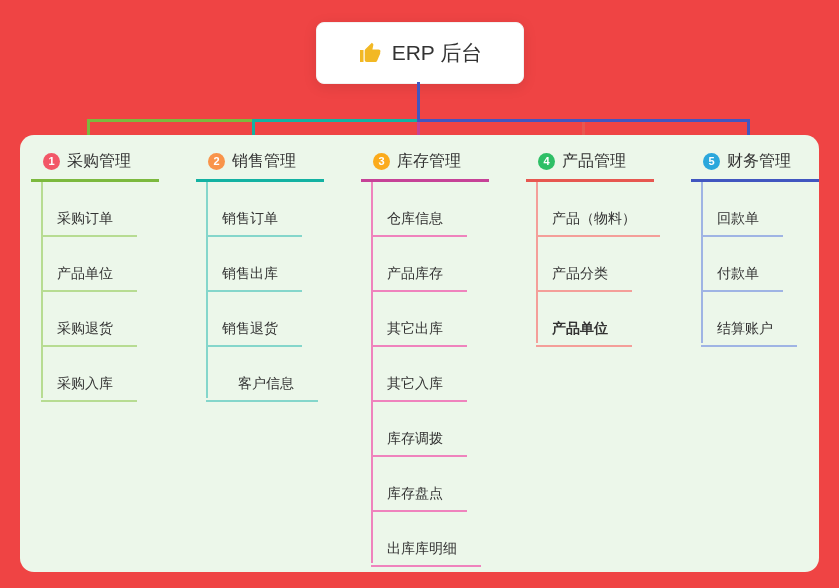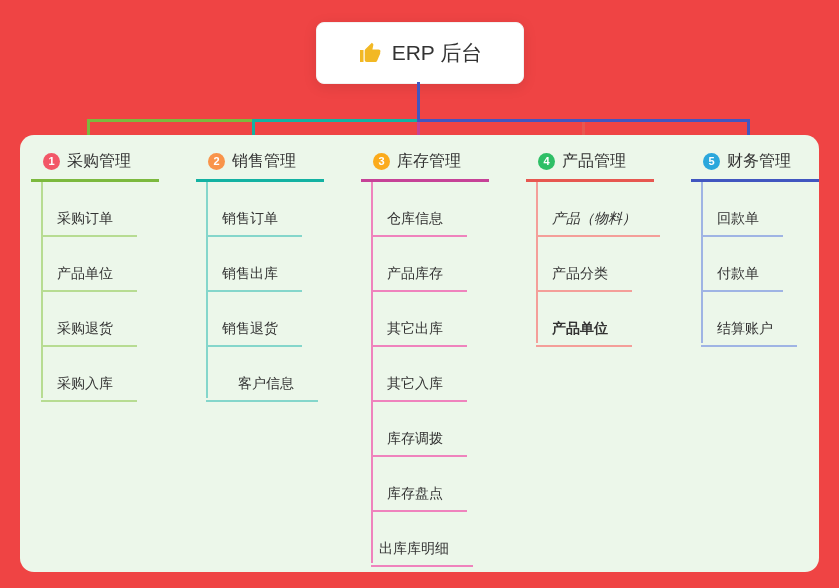--- a/index.html
+++ b/index.html
@@ -144,33 +144,33 @@
           <div class="child">
             <span class="child-label" style="border-bottom-color: rgb(239, 131, 189);">其它入库</span>
           </div>
           <div class="child">
             <span class="child-label" style="border-bottom-color: rgb(239, 131, 189);">库存调拨</span>
           </div>
           <div class="child">
             <span class="child-label" style="border-bottom-color: rgb(239, 131, 189);">库存盘点</span>
           </div>
           <div class="child">
-            <span class="child-label" style="border-bottom-color: rgb(239, 131, 189); padding-left: 8px;">出库库明细</span>
+            <span class="child-label" style="border-bottom-color: rgb(239, 131, 189);">出库库明细</span>
           </div>
         </div>
     </div>
       <div class="branch pos-3">
       <div class="branch-title" style="border-bottom-color: rgb(231, 87, 80);">
         <span class="badge" style="background-color: rgb(46, 191, 102);">4</span>
         <span>产品管理</span>
       </div>
       <div class="children">
         <div class="trunk" style="background-color: rgb(244, 158, 153); height: 161px;"></div>
       <div class="child">
-            <span class="child-label" style="border-bottom-color: rgb(244, 158, 153); font-style: italic;">产品（物料）</span>
+            <span class="child-label" style="border-bottom-color: rgb(244, 158, 153);">产品（物料）</span>
           </div>
           <div class="child">
             <span class="child-label" style="border-bottom-color: rgb(244, 158, 153);">产品分类</span>
           </div>
           <div class="child">
             <span class="child-label" style="border-bottom-color: rgb(244, 158, 153); font-weight: bold;">产品单位</span>
           </div>
         </div>
     </div>
       <div class="branch pos-4">

